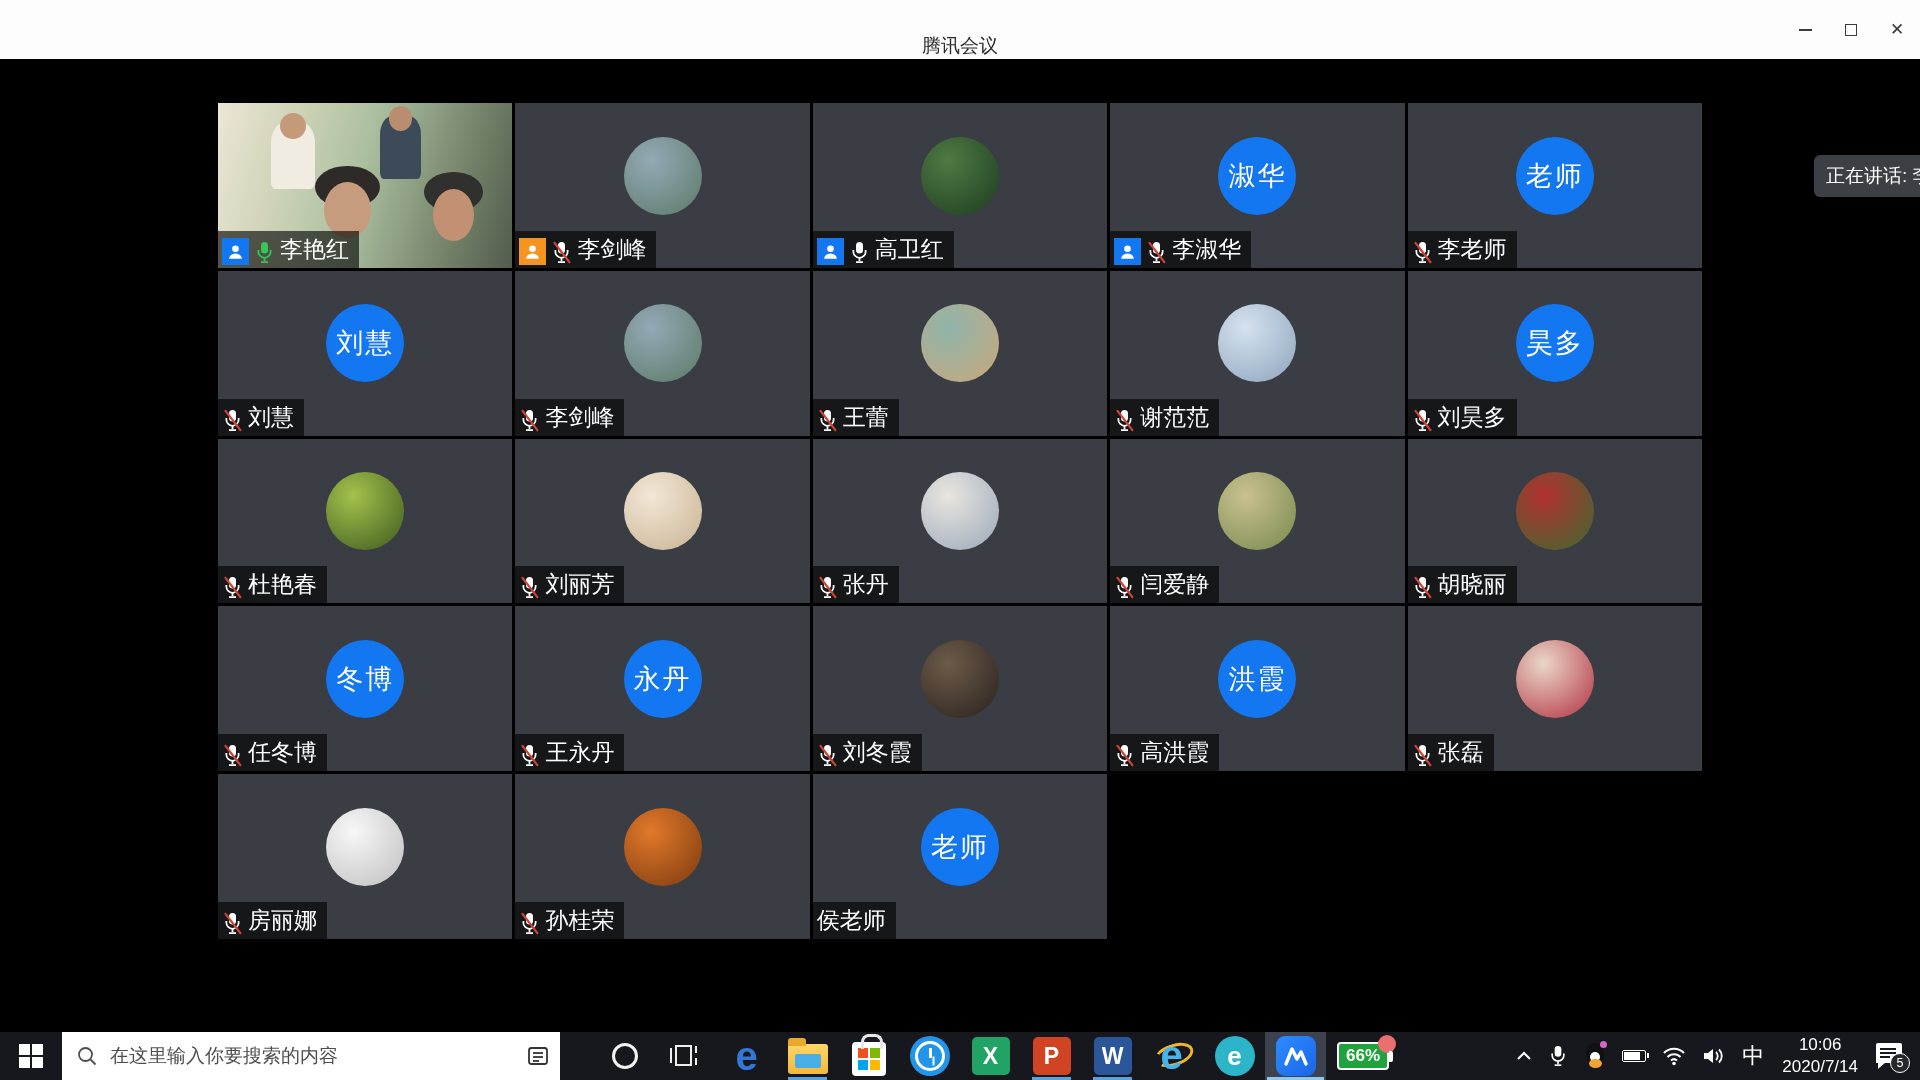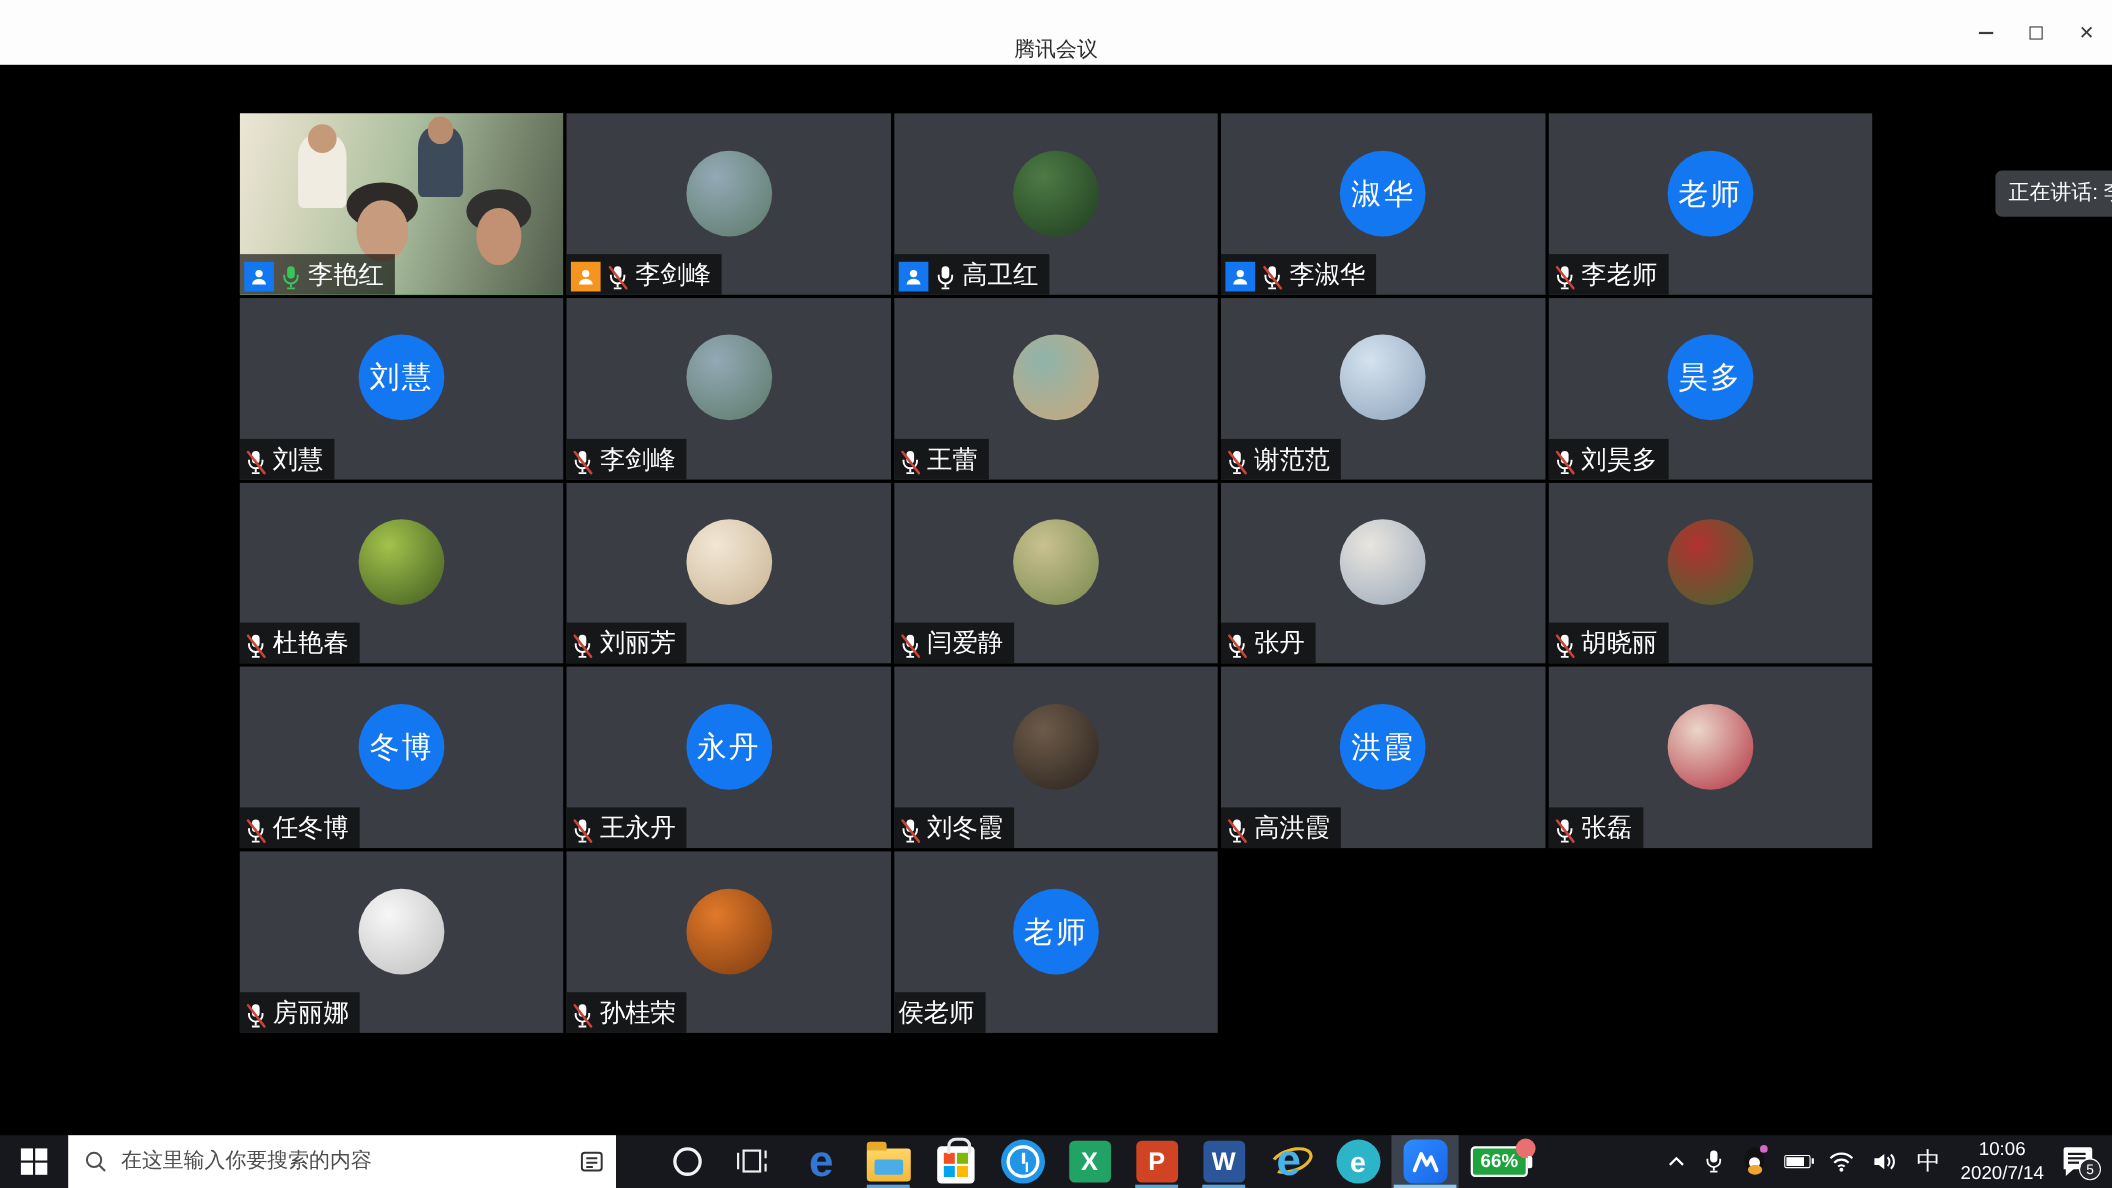--- a/index.html
+++ b/index.html
@@ -344,47 +344,47 @@
               <path d="M5 11 v2 a7 7 0 0 0 14 0 v-2" fill="none" stroke="#ffffff" stroke-width="2"></path>
               <line x1="12" y1="20" x2="12" y2="24" stroke="#ffffff" stroke-width="2"></line>
               <line x1="8" y1="25" x2="16" y2="25" stroke="#ffffff" stroke-width="2"></line>
               <line x1="4" y1="3" x2="21" y2="25" stroke="#cc4438" stroke-width="2.6" stroke-linecap="round"></line>
             </svg>
           </span>
           <span class="pname">刘丽芳</span>
         </div>
       </div>
       <div class="tile">
+        <div class="avatar photo" style="background:radial-gradient(circle at 35% 30%, #e9e5df, #9aa9b9)"></div>
+        <div class="label">
+          <span class="mic">
+            <svg viewBox="0 0 24 28" width="21" height="25">
+              <rect x="8" y="2" width="8" height="13" rx="4" fill="#ffffff"></rect>
+              <path d="M5 11 v2 a7 7 0 0 0 14 0 v-2" fill="none" stroke="#ffffff" stroke-width="2"></path>
+              <line x1="12" y1="20" x2="12" y2="24" stroke="#ffffff" stroke-width="2"></line>
+              <line x1="8" y1="25" x2="16" y2="25" stroke="#ffffff" stroke-width="2"></line>
+              <line x1="4" y1="3" x2="21" y2="25" stroke="#cc4438" stroke-width="2.6" stroke-linecap="round"></line>
+            </svg>
+          </span>
+          <span class="pname">张丹</span>
+        </div>
+      </div>
+      <div class="tile">
         <div class="avatar photo" style="background:radial-gradient(circle at 35% 30%, #c9c18f, #78894e)"></div>
         <div class="label">
           <span class="mic">
             <svg viewBox="0 0 24 28" width="21" height="25">
               <rect x="8" y="2" width="8" height="13" rx="4" fill="#ffffff"></rect>
               <path d="M5 11 v2 a7 7 0 0 0 14 0 v-2" fill="none" stroke="#ffffff" stroke-width="2"></path>
               <line x1="12" y1="20" x2="12" y2="24" stroke="#ffffff" stroke-width="2"></line>
               <line x1="8" y1="25" x2="16" y2="25" stroke="#ffffff" stroke-width="2"></line>
               <line x1="4" y1="3" x2="21" y2="25" stroke="#cc4438" stroke-width="2.6" stroke-linecap="round"></line>
             </svg>
           </span>
           <span class="pname">闫爱静</span>
-        </div>
-      </div>
-      <div class="tile">
-        <div class="avatar photo" style="background:radial-gradient(circle at 35% 30%, #e9e5df, #9aa9b9)"></div>
-        <div class="label">
-          <span class="mic">
-            <svg viewBox="0 0 24 28" width="21" height="25">
-              <rect x="8" y="2" width="8" height="13" rx="4" fill="#ffffff"></rect>
-              <path d="M5 11 v2 a7 7 0 0 0 14 0 v-2" fill="none" stroke="#ffffff" stroke-width="2"></path>
-              <line x1="12" y1="20" x2="12" y2="24" stroke="#ffffff" stroke-width="2"></line>
-              <line x1="8" y1="25" x2="16" y2="25" stroke="#ffffff" stroke-width="2"></line>
-              <line x1="4" y1="3" x2="21" y2="25" stroke="#cc4438" stroke-width="2.6" stroke-linecap="round"></line>
-            </svg>
-          </span>
-          <span class="pname">张丹</span>
         </div>
       </div>
       <div class="tile">
         <div class="avatar photo" style="background:radial-gradient(circle at 35% 30%, #b23131, #3e6a2e)"></div>
         <div class="label">
           <span class="mic">
             <svg viewBox="0 0 24 28" width="21" height="25">
               <rect x="8" y="2" width="8" height="13" rx="4" fill="#ffffff"></rect>
               <path d="M5 11 v2 a7 7 0 0 0 14 0 v-2" fill="none" stroke="#ffffff" stroke-width="2"></path>
               <line x1="12" y1="20" x2="12" y2="24" stroke="#ffffff" stroke-width="2"></line>

